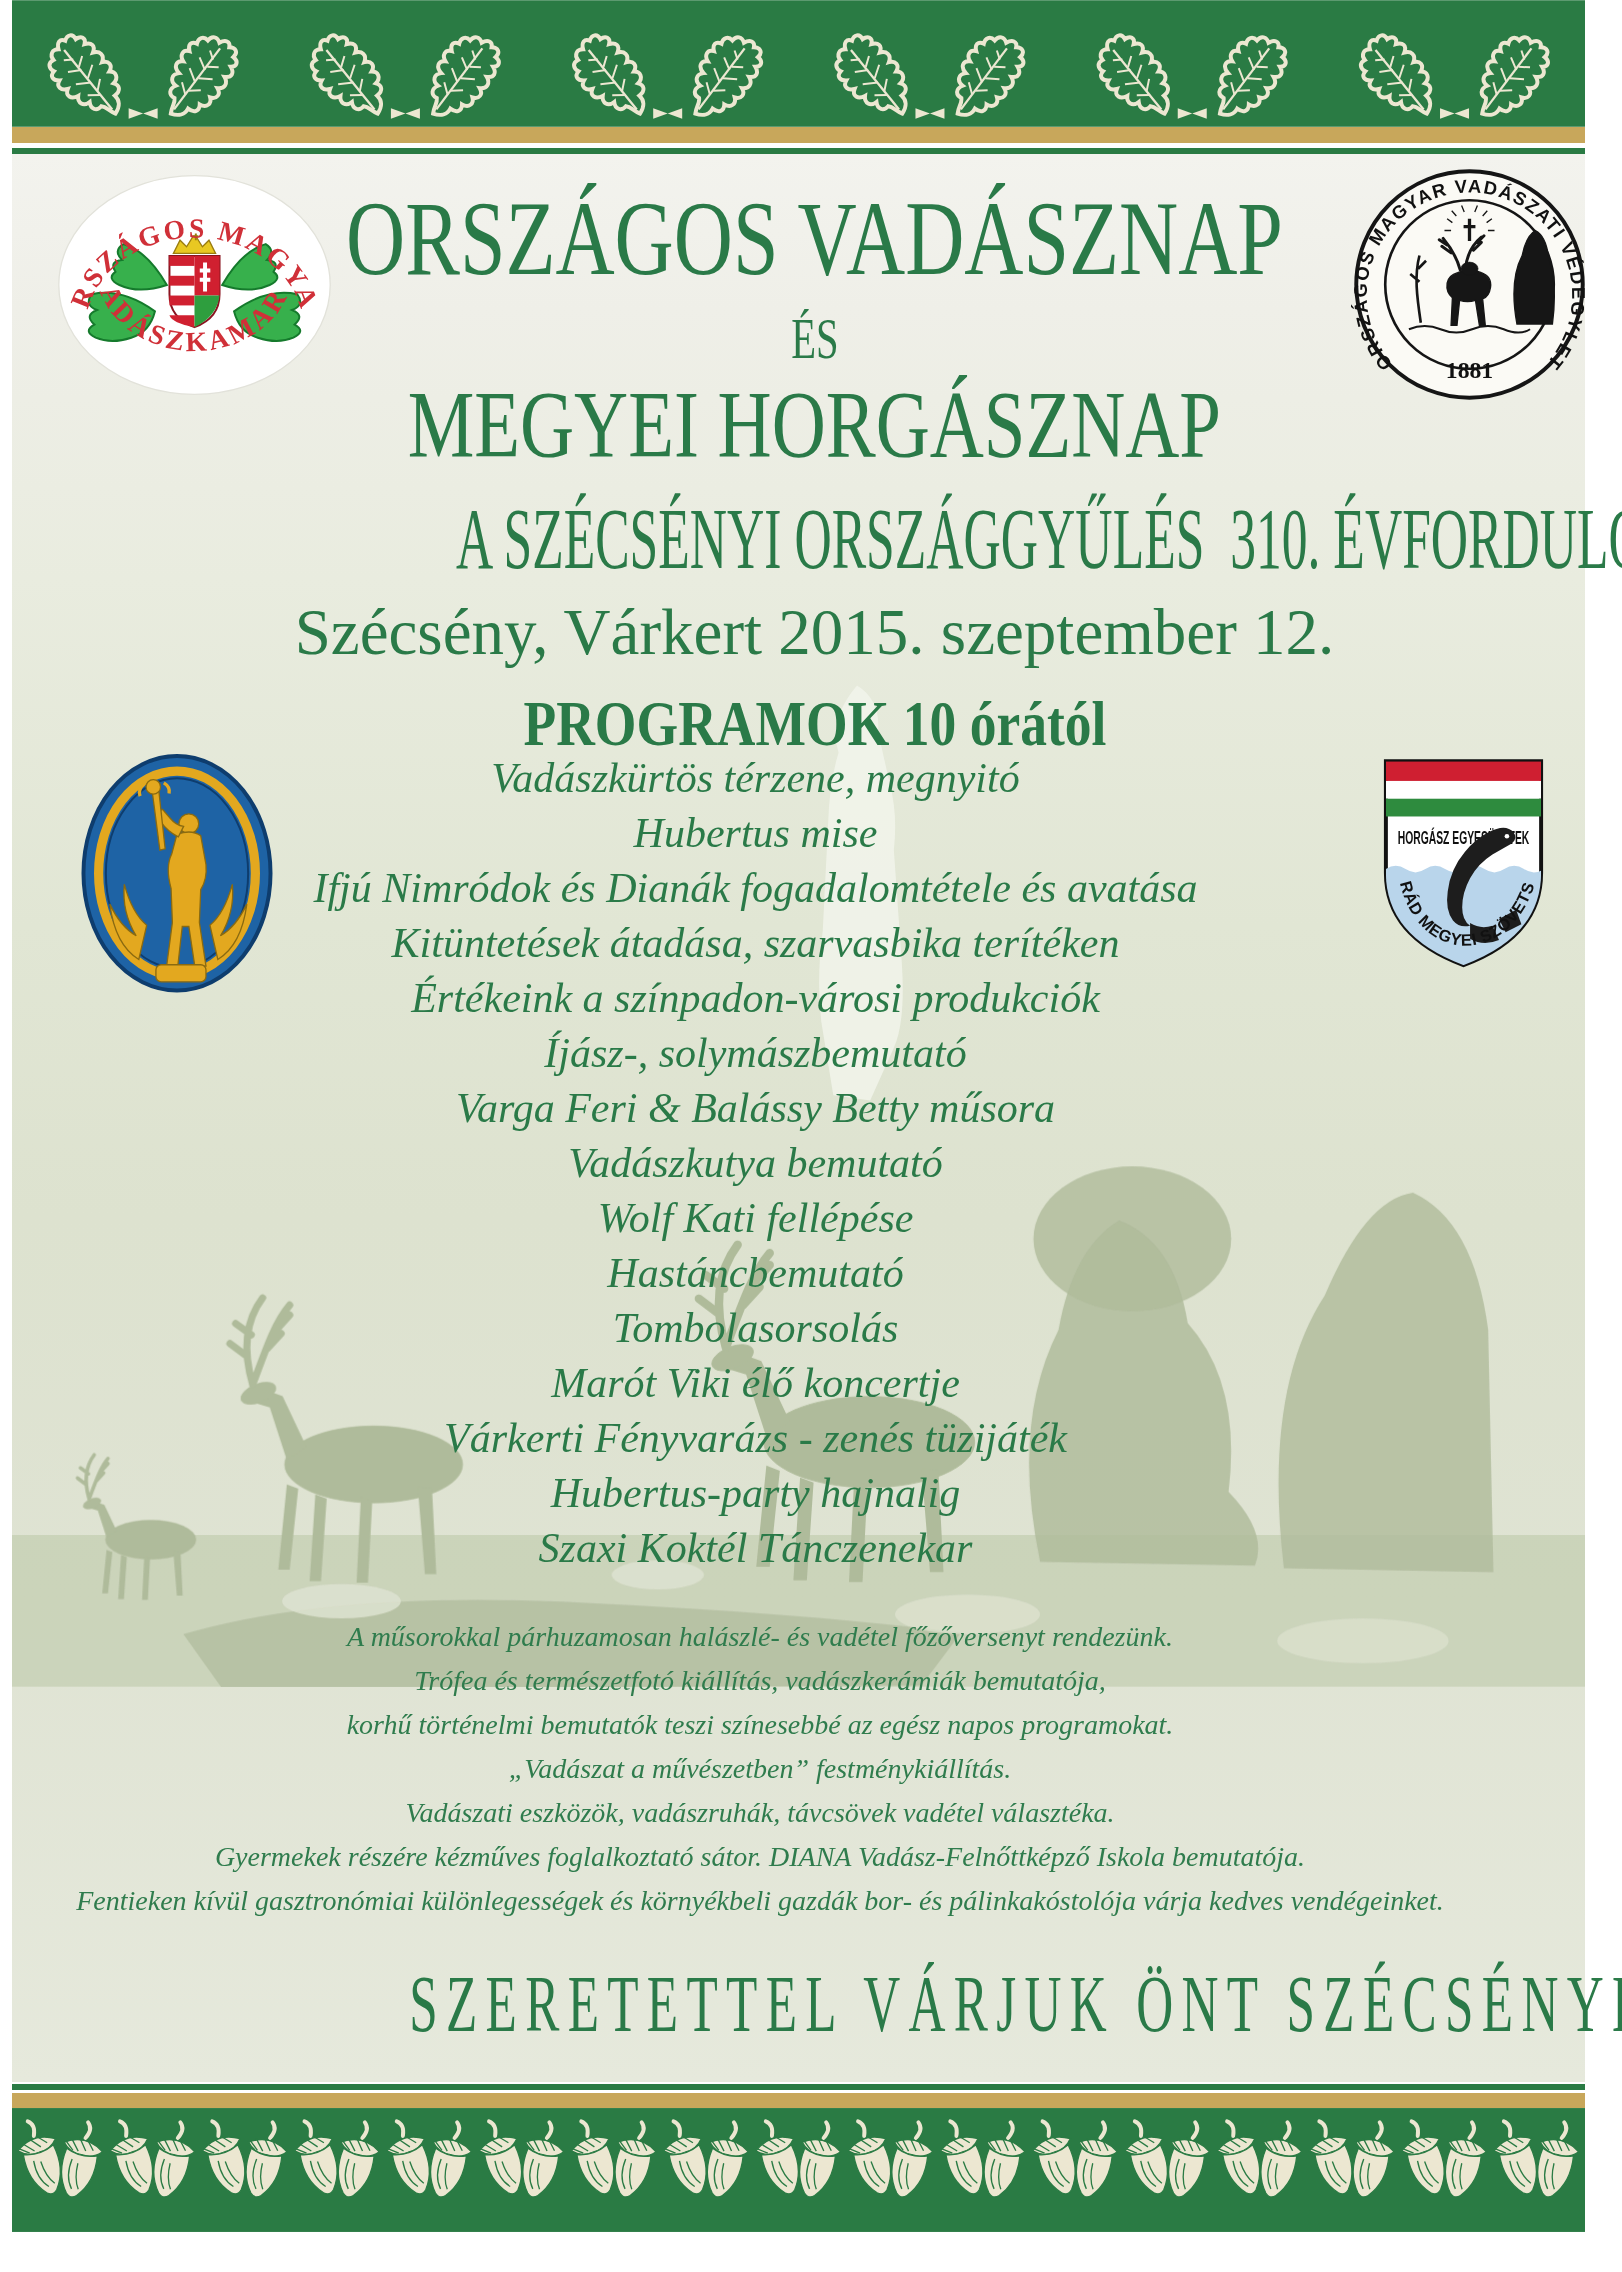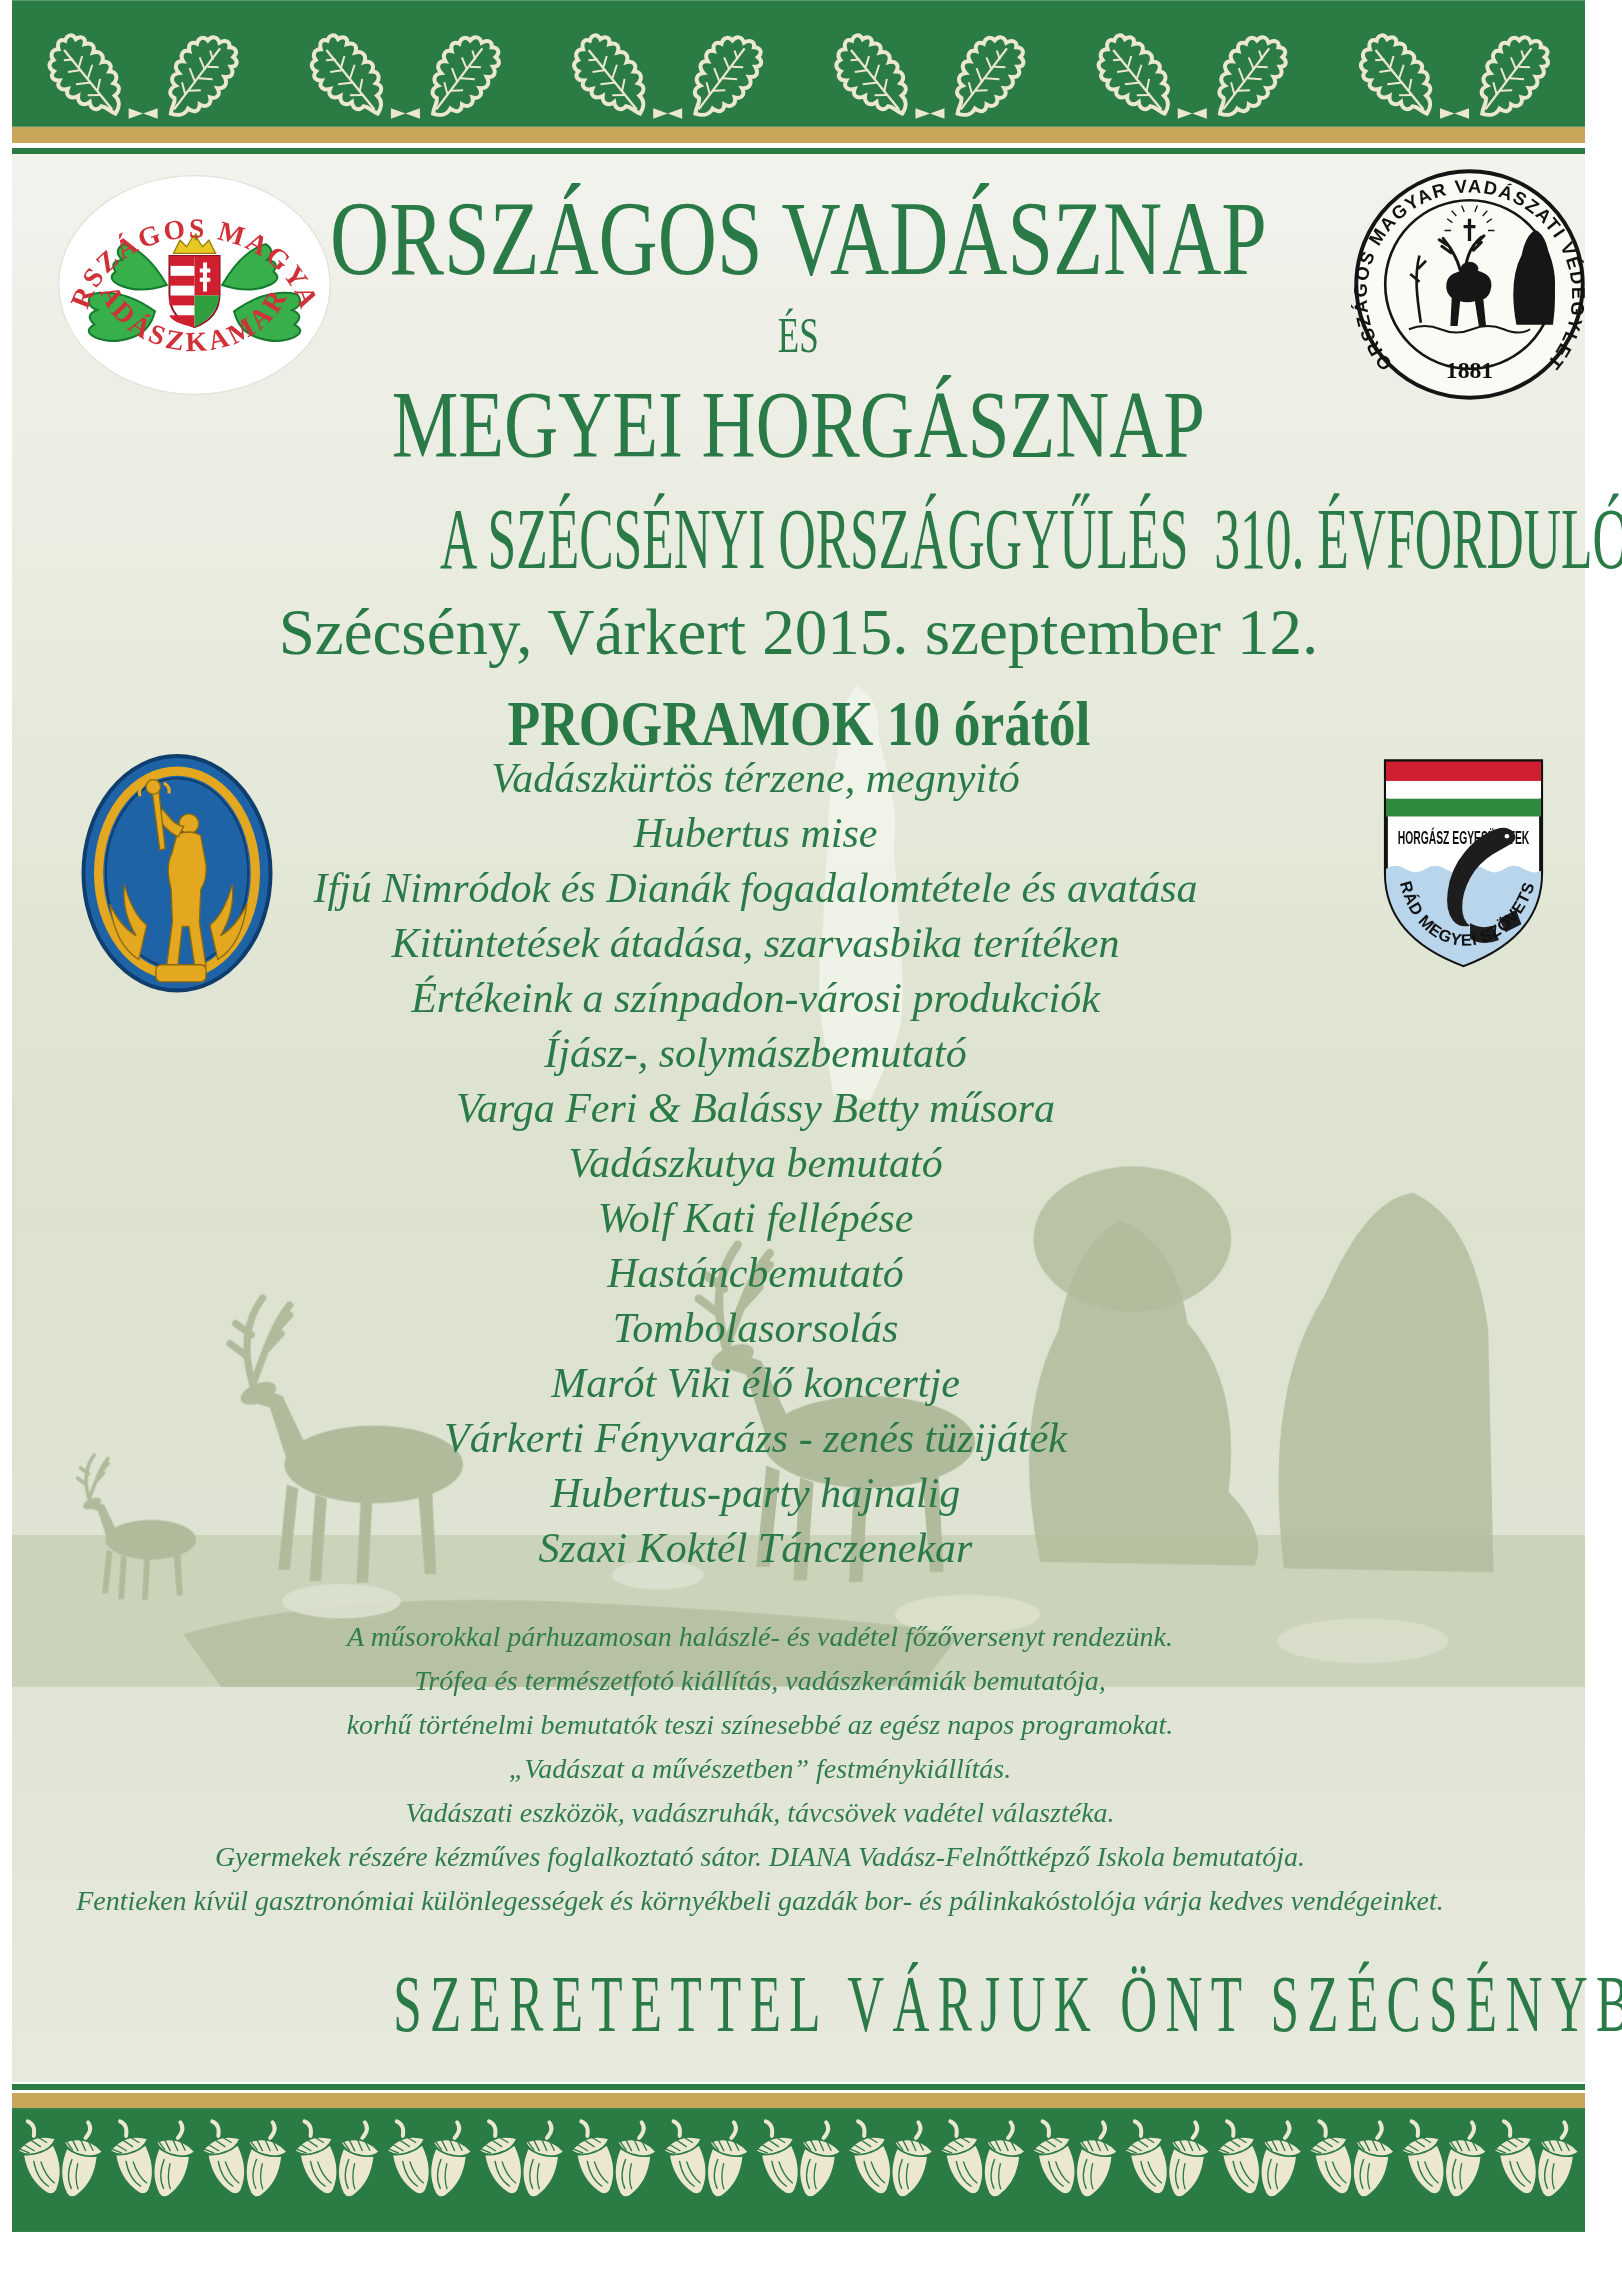--- a/index.html
+++ b/index.html
@@ -11,25 +11,25 @@
   .gold-strip{left:12px;width:1573px;background:#c8a75b;}
   .gold-top{top:127px;height:16px;}
   .green-rule{left:12px;width:1573px;background:#2a7b44;}
   .rule-top{top:148px;height:6.6px;}
   .content-bg{left:12px;top:154px;width:1573px;height:1928px;
      background:linear-gradient(180deg,#f3f3ee 0%,#efefe8 8%,#e9ecdf 22%,#e1e6d4 40%,#dde2cf 55%,#dfe3d3 75%,#e6e9dc 100%);}
   .rule-bottom{top:2084px;height:6px;}
   .gold-bottom{top:2093px;height:15px;}
   .band-bottom{left:12px;top:2108px;width:1573px;height:124px;}
   
-  .center-line{left:12px;width:1573px;text-align:center;color:#2a7a48;}
+  .center-line{left:12px;width:1573px;text-align:center;color:#2a7a48;padding-left:16px;}
   .center-line > span{display:inline-block;transform-origin:50% 50%;white-space:pre;}
   .t1{top:186px;font-size:105px;line-height:1;}
   .t1 > span{transform:scaleX(0.78);}
-  .tes{top:310px;font-size:50px;line-height:1;}
+  .tes{top:310px;font-size:58px;line-height:1;}
   .tes > span{transform:scaleX(0.7);}
   .t2{top:377px;font-size:96px;line-height:1;}
   .t2 > span{transform:scaleX(0.78);}
   .sub{top:496px;font-size:86px;line-height:1;}
   .sub > span{transform:scaleX(0.6);}
   .date{top:593px;font-size:65px;line-height:1.2;}
   .prgh{top:693px;font-size:63px;line-height:1;font-weight:bold;}
   .prgh > span{transform:scaleX(0.85);}
   .program-list{left:12px;top:751px;width:1487px;text-align:center;color:#2a7a48;}
   .program-list div{font-style:italic;font-size:42px;line-height:55px;}

